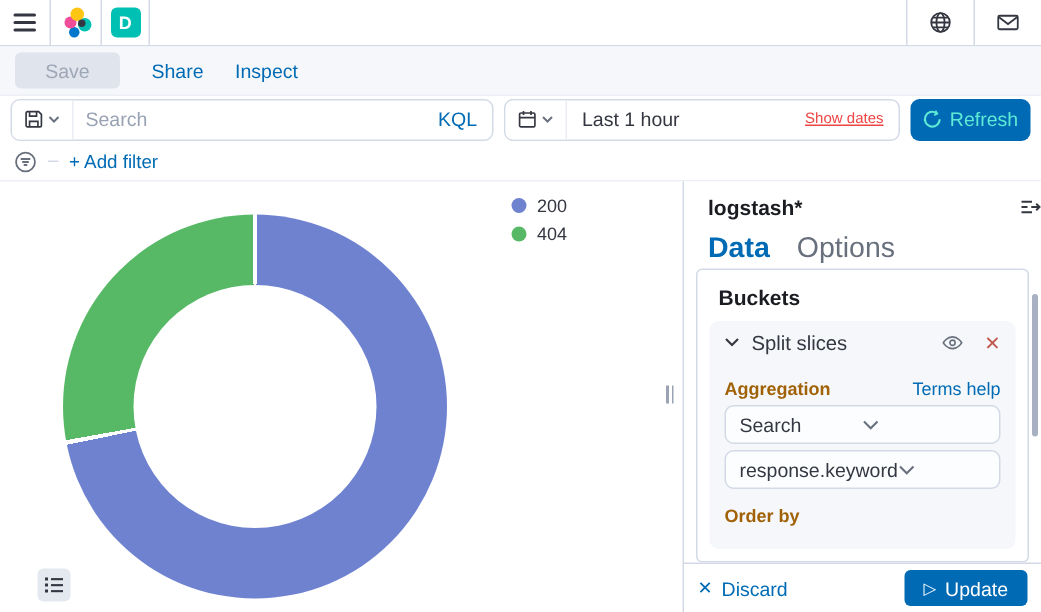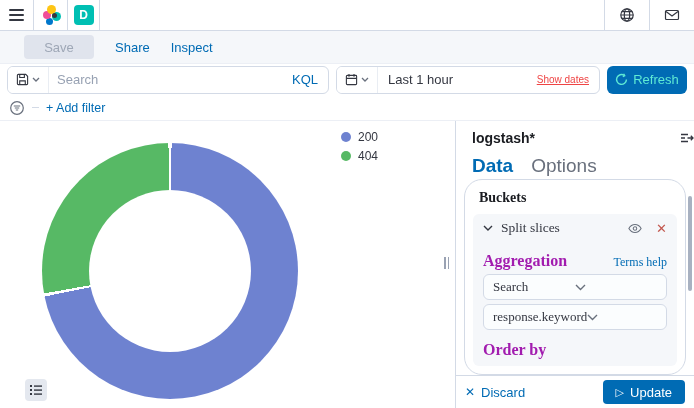--- a/index.html
+++ b/index.html
@@ -35,21 +35,21 @@
   .breadcrumb { display:flex; align-items:center; gap:7px; padding-left:10px; font-size:13px; }
   .breadcrumb .sect { color:#69707d; cursor:pointer; }
   .breadcrumb .sep { color:#d3dae6; }
   .breadcrumb .curr { color:#343741; font-weight:500; }
   .header .spacer { flex:1; }
   .hicon { width:44px; display:flex; justify-content:center; color:#343741; cursor:pointer; }
 
   
   .action-bar {
     position:absolute; top:31px; left:0; right:0; height:33px; background:#f5f7fa;
-    display:flex; align-items:center; padding:0 24px; border-bottom:1px solid #eceff5;
+    display:flex; align-items:center; padding:0 10px; border-bottom:1px solid #eceff5;
   }
   .save-btn {
     width:70px; height:24px; background:#e0e4ed; color:#9ea7b6; border:none;
     border-radius:4px; font-size:13px; font-family:inherit; cursor:default;
   }
   .bar-link { color:#006bb4; font-size:13px; cursor:pointer; }
   .action-bar .bar-link { margin-left:21px; }
 
   
   .query-row {
@@ -120,33 +120,33 @@
   .panel-title-row { display:flex; align-items:center; justify-content:space-between; padding:9px 0 0 16px; }
   .panel-title { font-size:14px; font-weight:bold; color:#1a1c21; }
   .collapse-icon { color:#343741; display:flex; cursor:pointer; }
   .tabs { display:flex; gap:18px; padding:9px 0 0 16px; }
   .tab { font-size:19px; padding-bottom:6px; cursor:pointer; }
   .tab.active { color:#006bb4; font-weight:600; border-bottom:2px solid #006bb4; }
   .tab.inactive { color:#69707d; }
 
   .card {
     position:absolute; left:8px; right:8px; top:58px; bottom:33px;
-    border:1px solid #d3dae6; border-radius:18px; background:#fff;
-    padding:8px; overflow:hidden; display:flex; flex-direction:column;font-family:Liberation Serif, serif;
+    border:1px solid #d3dae6; border-radius:4px; background:#fff;
+    padding:8px; overflow:hidden; display:flex; flex-direction:column;
   }
   .card-heading { font-size:14px; font-weight:bold; color:#1a1c21; padding:2px 0 8px 6px; }
   .sub-panel { background:#f5f7fa; border-radius:6px; flex:1; overflow:hidden; }
   .sub-header { height:28px; display:flex; align-items:center; gap:8px; padding:0 10px; }
   .sub-header .chev { color:#343741; display:flex; cursor:pointer; }
   .sub-title { flex:1; font-size:13.5px; color:#343741; }
   .eye-icon { color:#69707d; display:flex; cursor:pointer; margin-right:6px; }
   .x-icon { color:#c2574e; font-size:13px; cursor:pointer; line-height:1; }
   .form { padding:4px 10px 10px; }
   .label-row { display:flex; justify-content:space-between; align-items:baseline; margin-top:6px; }
-  .field-label { font-size:16px; font-weight:bold; color:#a21caf; }
+  .field-label { font-size:12px; font-weight:bold; color:#a16207; }
   .help-link { font-size:12px; color:#006bb4; cursor:pointer; }
   .select {
     margin-top:4px; height:26px; background:#fbfdfe; border:1px solid #d3dae6; border-radius:6px;
     display:flex; align-items:center; padding:0 9px; font-size:13px; color:#343741; cursor:pointer;
   }
   .select span { flex:1; }
   .select .chev { color:#69707d; display:flex; }
   .gap10 { margin-top:11px; }
 
   .scroll-thumb { position:absolute; right:2px; top:75px; width:4px; height:95px; background:#a8b1c1; border-radius:2px; }

